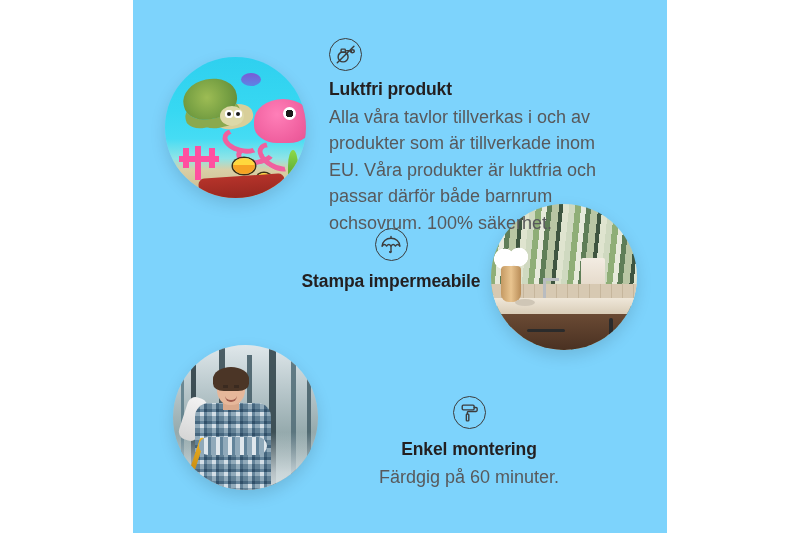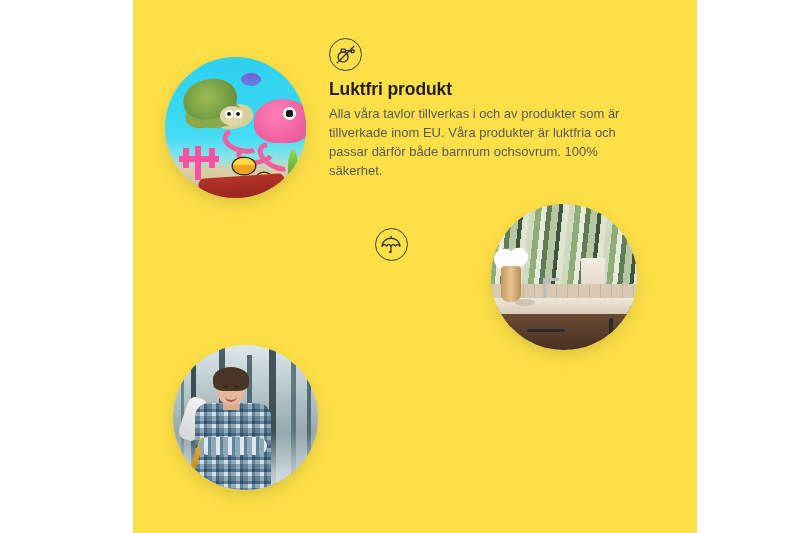--- a/index.html
+++ b/index.html
@@ -21,23 +21,22 @@
     background: #ffffff;
   }
 
   
   #canvas {
     position: absolute;
     left: 133px;
     top: 0;
     width: 534px;
     height: 533px;
-    background: #fde047;
+    background: #7dd3fc;
     overflow: hidden;
-    padding-left: 30px;
   }
 
   .side-bar {
     position: absolute;
     top: 0;
     width: 133px;
     height: 533px;
     background: #ffffff;
   }
   .side-bar.left { left: 0; }
@@ -273,21 +272,21 @@
 
   .feature h2 {
     margin: 8px 0 4px 0;
     font-size: 17.5px;
     font-weight: bold;
     color: #231f20;
     letter-spacing: -0.1px;
   }
   .feature p {
     margin: 0;
-    font-size: 13px;
+    font-size: 18px;
     line-height: 1.47;
     color: #58595b;
   }
 
   
   #feature-odourless { left: 196px; top: 38px; width: 298px; }
 
   
   #feature-waterproof { left: 88px; top: 228px; width: 340px; text-align: center; }
   #feature-waterproof .icon-circle { margin: 0 auto; }
@@ -369,17 +368,29 @@
     <div class="feature" id="feature-waterproof">
       <div class="icon-circle">
         <svg width="22" height="22" viewBox="0 0 24 24" fill="none" stroke="#3c3c3c" stroke-width="1.5" stroke-linecap="round" stroke-linejoin="round">
           <path d="M2.4 13.2C2.4 8.2 6.7 4.6 12 4.6s9.6 3.6 9.6 8.6"></path>
           <path d="M2.4 13.2c1.6-2.4 3.2-2.4 4.8 0 1.6-2.4 3.2-2.4 4.8 0 1.6-2.4 3.2-2.4 4.8 0 1.6-2.4 3.2-2.4 4.8 0"></path>
           <line x1="12" y1="13.2" x2="12" y2="19.4"></line>
           <path d="M12 19.4c0 1-1.5 1-1.5 0"></path>
           <line x1="12" y1="2.6" x2="12" y2="4.6"></line>
         </svg>
       </div>
-    </div>
-
+      <h2>Stampa impermeabile</h2>
+    </div>
+
+    <div class="feature" id="feature-assembly">
+      <div class="icon-circle">
+        <svg width="22" height="22" viewBox="0 0 24 24" fill="none" stroke="#3c3c3c" stroke-width="1.5" stroke-linecap="round" stroke-linejoin="round">
+          <rect x="4.6" y="3.4" width="13" height="5.2" rx="1.2"></rect>
+          <path d="M17.6 6h2.1c.7 0 1.2.5 1.2 1.2v1.9c0 .7-.5 1.2-1.2 1.2h-8.3c-.7 0-1.2.5-1.2 1.2v1.3"></path>
+          <rect x="9.1" y="13.2" width="2.7" height="7.4" rx="0.8"></rect>
+        </svg>
+      </div>
+      <h2>Enkel montering</h2>
+      <p>Färdgig på 60 minuter.</p>
+    </div>
 
   </div>
 </div>
 
 </body></html>

